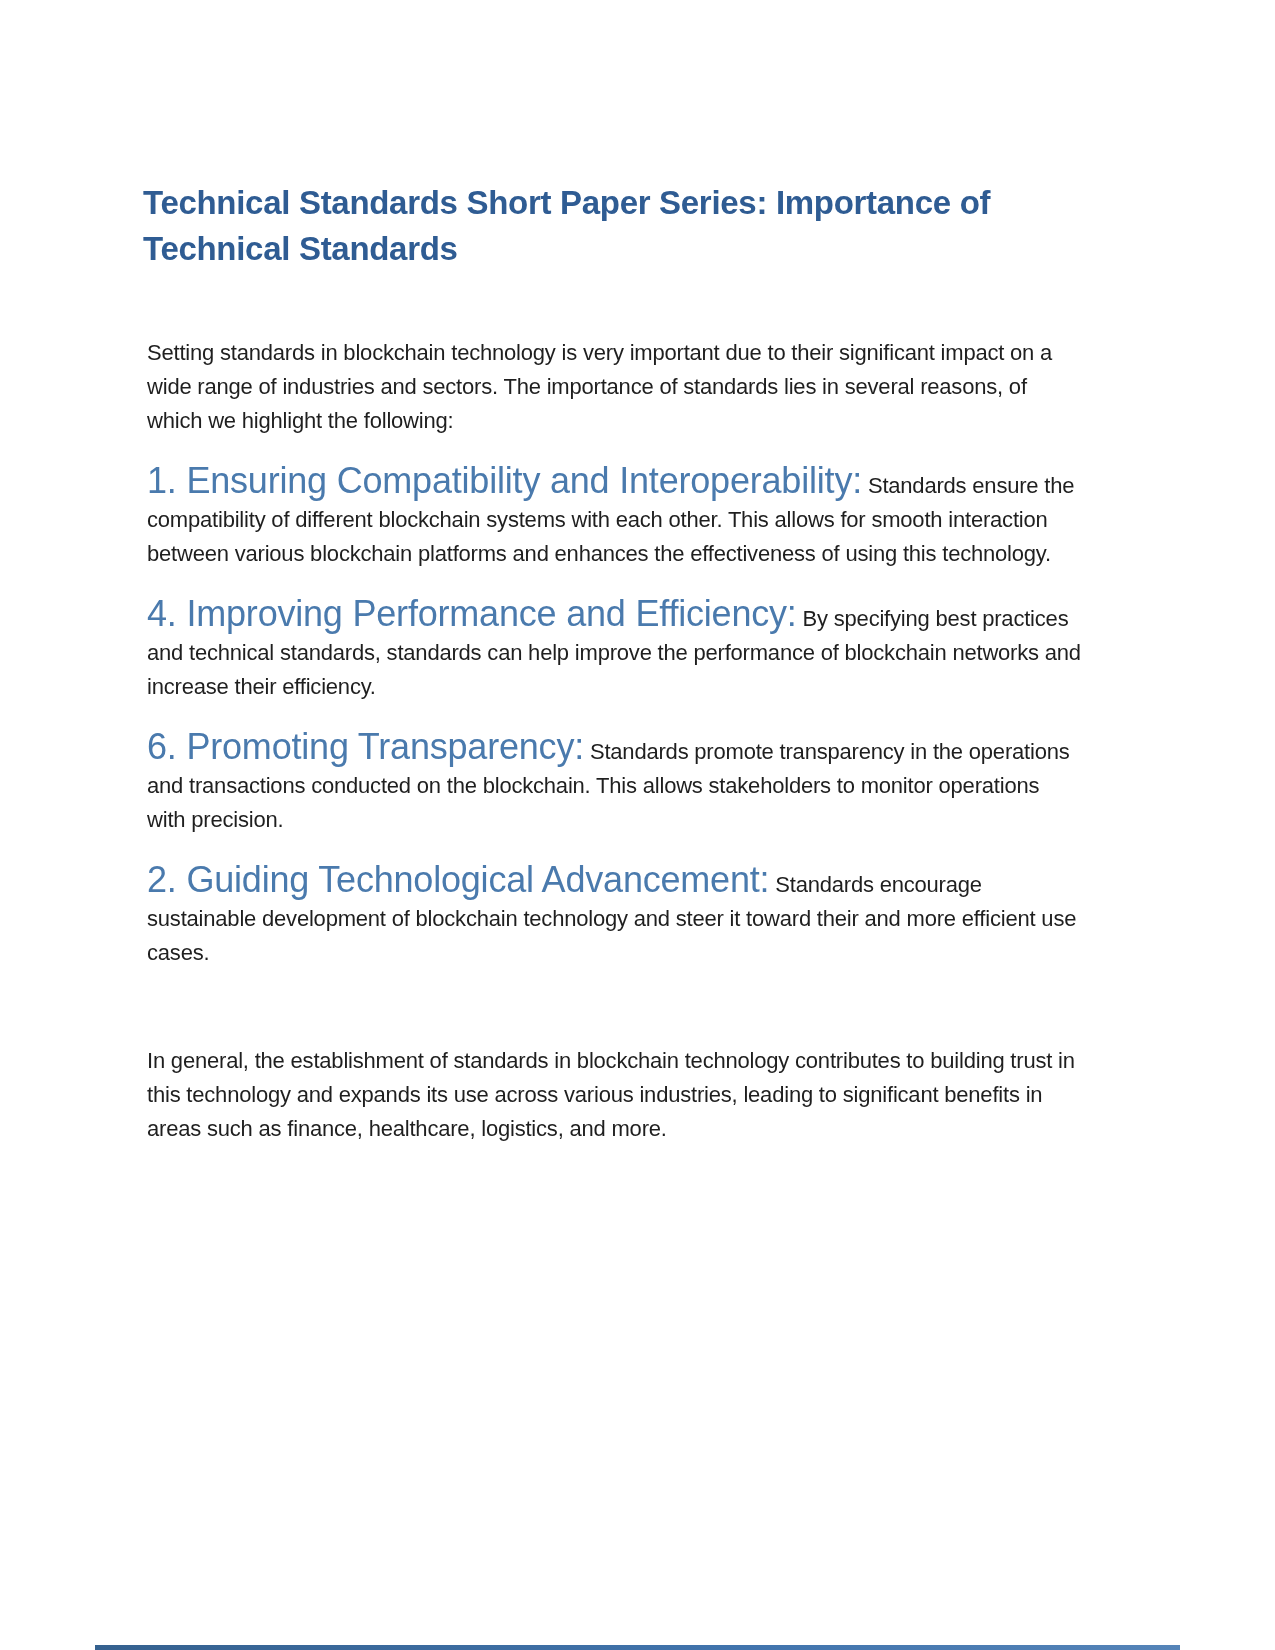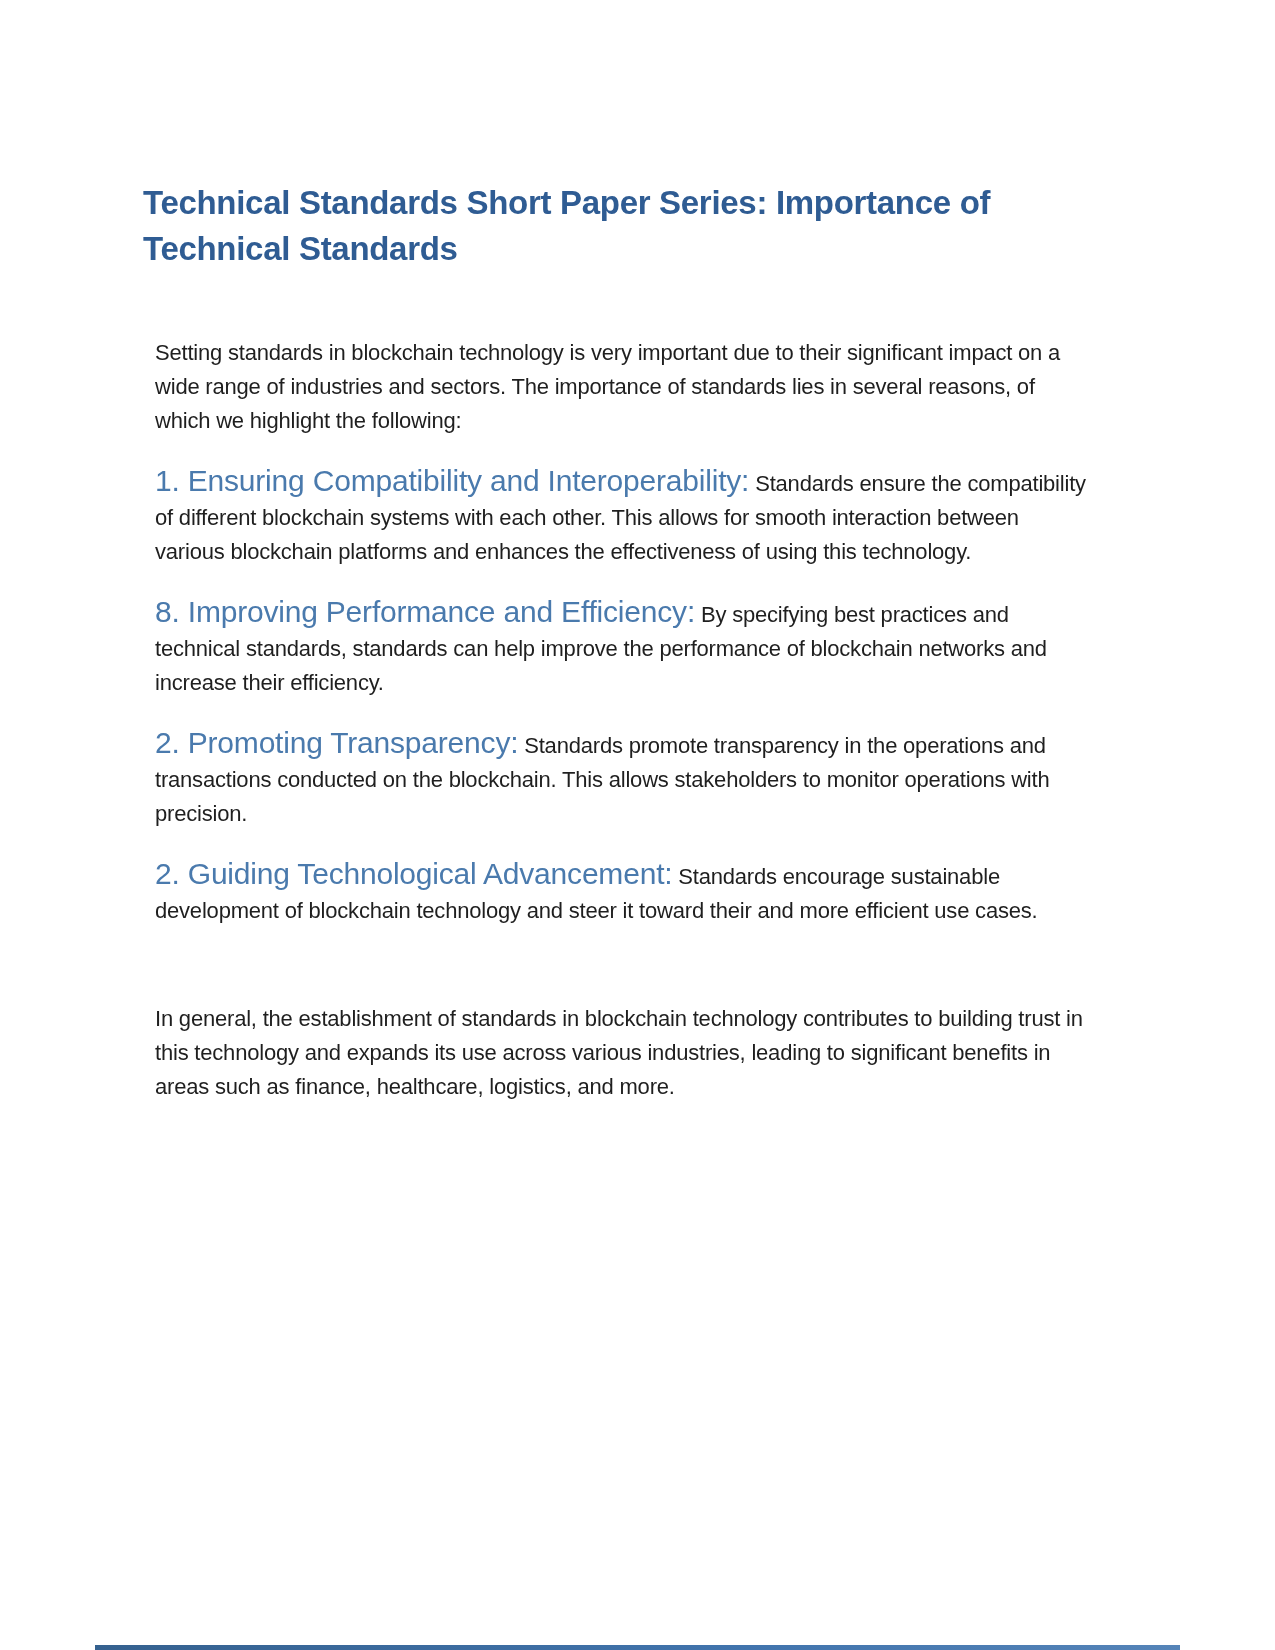--- a/index.html
+++ b/index.html
@@ -26,31 +26,31 @@
   .doc-title {
     margin: 0 0 64px 0;
     max-width: 950px;
     font-size: 33px;
     font-weight: 700;
     line-height: 1.4;
     letter-spacing: -0.3px;
     color: var(--title, #2f5c93);
   }
   .paragraph {
-    margin: 12px;
+    margin: 4px;
     max-width: 935px;
     font-size: 22px;
     line-height: 34px;
     letter-spacing: -0.2px;
     color: var(--body-text, #1f1f1f);
   }
   .intro { margin-bottom: 26px; }
   .section { margin-top: 26px; }
   .section-heading {
-    font-size: 30px;
+    font-size: 36px;
     font-weight: 400;
     color: var(--section-heading, #4a7aad);
   }
   .conclusion { margin-top: 74px; }
   .footer-rule {
     position: absolute;
     bottom: 0;
     left: 95px;
     right: 95px;
     height: 5px;
@@ -62,23 +62,23 @@
 
 <div class="page">
 
   <h1 class="doc-title">Technical Standards Short Paper Series: Importance of Technical Standards</h1>
 
   <p class="paragraph intro">Setting standards in blockchain technology is very important due to their significant impact on a wide range of industries and sectors. The importance of standards lies in several reasons, of which we highlight the following:</p>
 
   <p class="paragraph section"><span class="section-heading">1. Ensuring Compatibility and Interoperability:</span> <span>Standards ensure the compatibility of different blockchain systems with each other. This allows for smooth interaction between various blockchain platforms and enhances the effectiveness of using this technology.</span></p>
 
 
-  <p class="paragraph section"><span class="section-heading">8. Improving Performance and Efficiency:</span> <span>By specifying best practices and technical standards, standards can help improve the performance of blockchain networks and increase their efficiency.</span></p>
+  <p class="paragraph section"><span class="section-heading">4. Improving Performance and Efficiency:</span> <span>By specifying best practices and technical standards, standards can help improve the performance of blockchain networks and increase their efficiency.</span></p>
 
-  <p class="paragraph section"><span class="section-heading">2. Promoting Transparency:</span> <span>Standards promote transparency in the operations and transactions conducted on the blockchain. This allows stakeholders to monitor operations with precision.</span></p>
+  <p class="paragraph section"><span class="section-heading">6. Promoting Transparency:</span> <span>Standards promote transparency in the operations and transactions conducted on the blockchain. This allows stakeholders to monitor operations with precision.</span></p>
 
   <p class="paragraph section"><span class="section-heading">2. Guiding Technological Advancement:</span> <span>Standards encourage sustainable development of blockchain technology and steer it toward their and more efficient use cases.</span></p>
 
 
 
   <p class="paragraph conclusion">In general, the establishment of standards in blockchain technology contributes to building trust in this technology and expands its use across various industries, leading to significant benefits in areas such as finance, healthcare, logistics, and more.</p>
 
   <div class="footer-rule"></div>
 
 </div>

